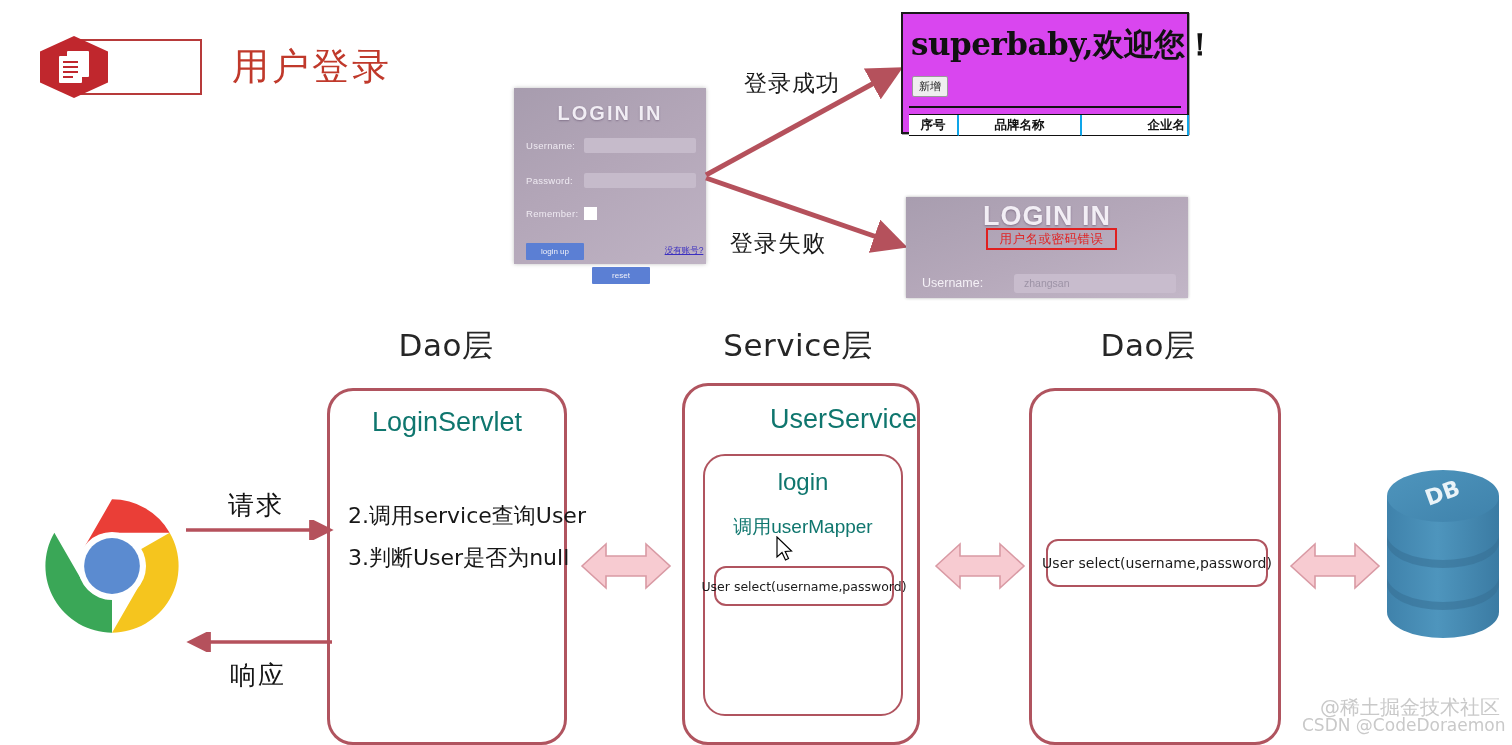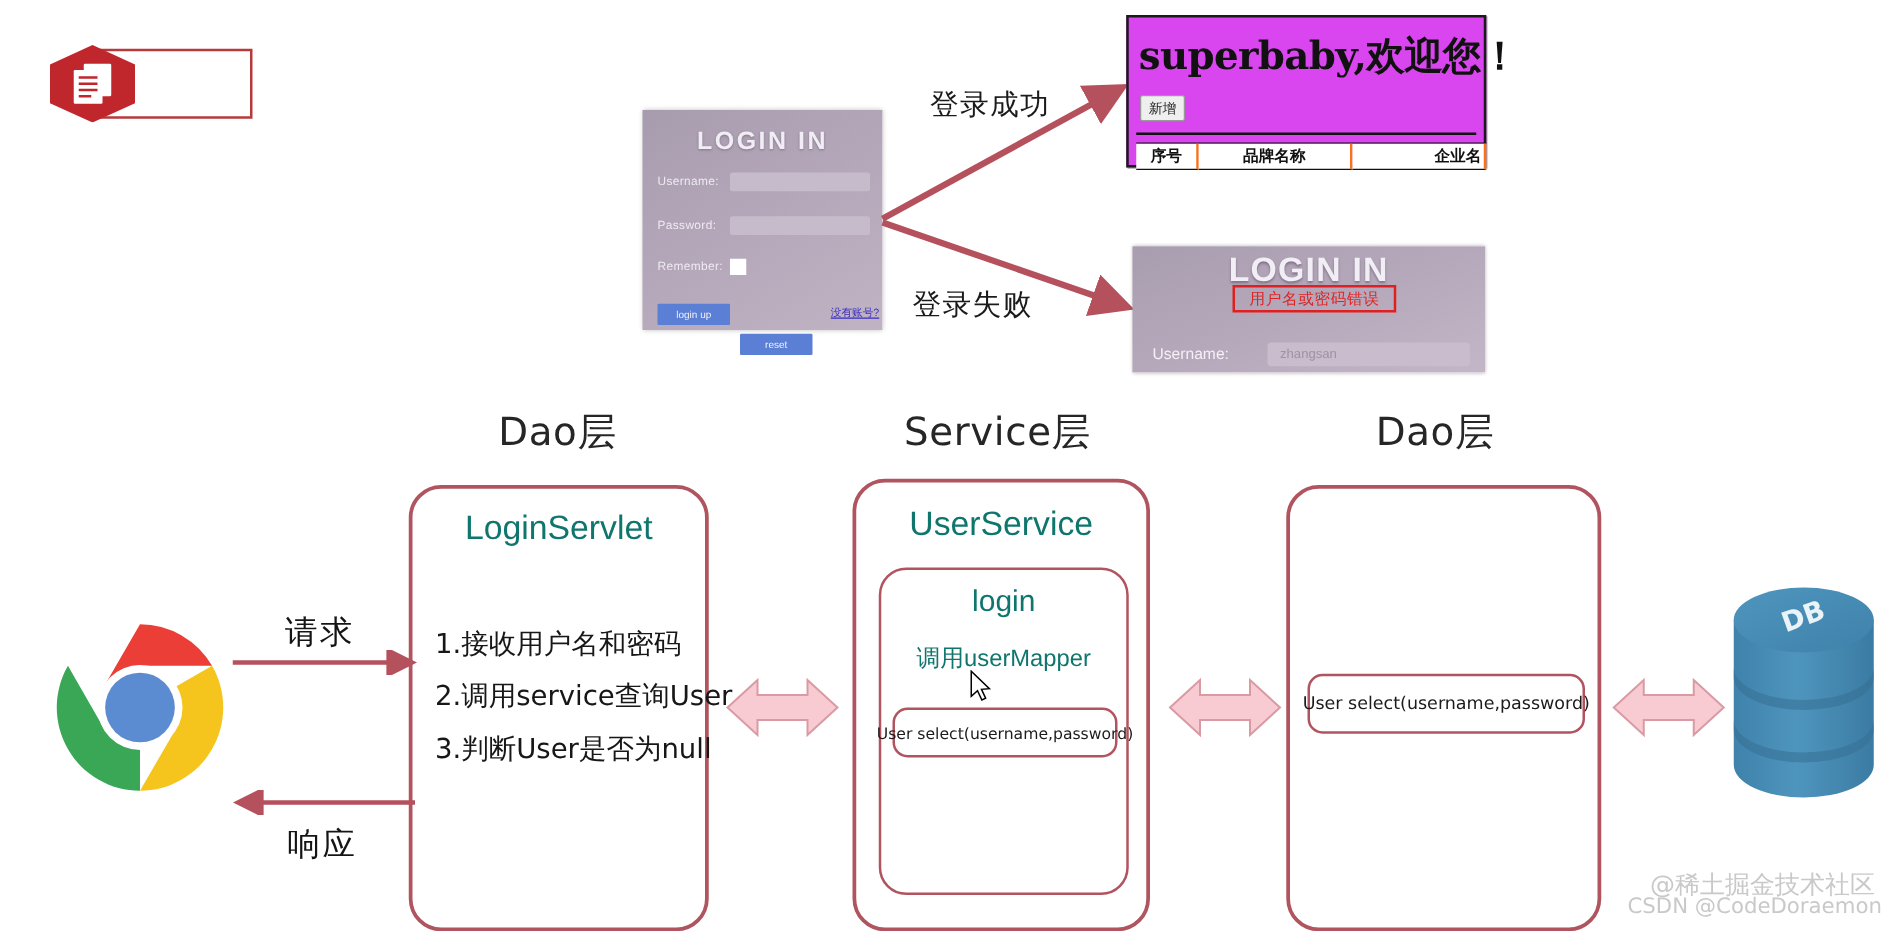--- a/index.html
+++ b/index.html
@@ -98,21 +98,21 @@
     border-radius:2px;
   }
   #success-shot .hr {
     position:absolute; left:6px; right:6px; top:92px; height:2px; background:#111;
   }
   #success-shot .tbl {
     position:absolute; left:6px; right:-2px; top:100px; height:22px;
     display:flex; border-top:1px solid #111;
   }
   #success-shot .tbl .th {
-    border-right:2px solid #f97316; border-bottom:1px solid #111;
+    border-right:2px solid #0ea5e9; border-bottom:1px solid #111;
     display:flex; align-items:center; justify-content:center;
     font-size:12.5px; font-weight:bold; color:#111; background:#fff;
   }
   #success-shot .tbl .th.c0 { width:52px; }
   #success-shot .tbl .th.c1 { width:128px; }
   #success-shot .tbl .th.c2 { width:110px; justify-content:flex-end; padding-right:2px; overflow:hidden;padding-left:32px; }
 
   
   #fail-shot {
     position:absolute; left:906px; top:197px; width:282px; height:101px;
@@ -211,20 +211,21 @@
         <div class="front">
           <i style="top:5px"></i>
             <i style="top:10px"></i>
             <i style="top:15px"></i>
             <i style="top:20px;width:10px"></i>
         </div>
       </div>
     </div>
   </div>
 
+  <div id="page-title">用户登录</div>
 
   <div id="login-card">
     <div class="lc-title">LOGIN IN</div>
 
     <div class="lc-row" style="top:52px;">
       <span class="lc-label">Username:</span>
       <span class="lc-input"></span>
     </div>
 
     <div class="lc-row" style="top:87px;">
@@ -279,28 +280,27 @@
     </div>
   </div>
 
   <div class="layer-title" style="left:330px; width:232px;">Dao层</div>
   <div class="layer-title" style="left:682px; width:232px;">Service层</div>
   <div class="layer-title" style="left:1032px; width:232px;">Dao层</div>
 
   <div class="rbox" style="left:327px; top:388px; width:240px; height:357px;">
     <div class="box-title" style="top:16px; font-size:27px;">LoginServlet</div>
     <div class="servlet-lines">
-      <div>1.接收用户名和密码</div>
       <div>2.调用service查询User</div>
       <div>3.判断User是否为null</div>
     </div>
   </div>
 
   <div class="rbox" style="left:682px; top:383px; width:238px; height:362px;">
-    <div class="box-title" style="top:18px; font-size:27px;">UserService</div>
+    <div class="box-title" style="top:18px; font-size:27px;text-align:right;">UserService</div>
     <div class="rbox" style="left:18px; top:68px; width:200px; height:262px; border-width:2.5px; border-radius:22px;">
       <div class="box-title" style="top:12px; font-size:24px;">login</div>
       <div class="box-title" style="top:58px; font-size:19px;">调用userMapper</div>
       <div class="sql-box" style="left:9px; top:110px; width:180px; height:40px; font-size:12.5px;">User select(username,password)</div>
     </div>
   </div>
 
   <div class="rbox" style="left:1029px; top:388px; width:252px; height:357px;">
     <div class="sql-box" style="left:14px; top:148px; width:222px; height:48px; font-size:14px;">User select(username,password)</div>
   </div>

